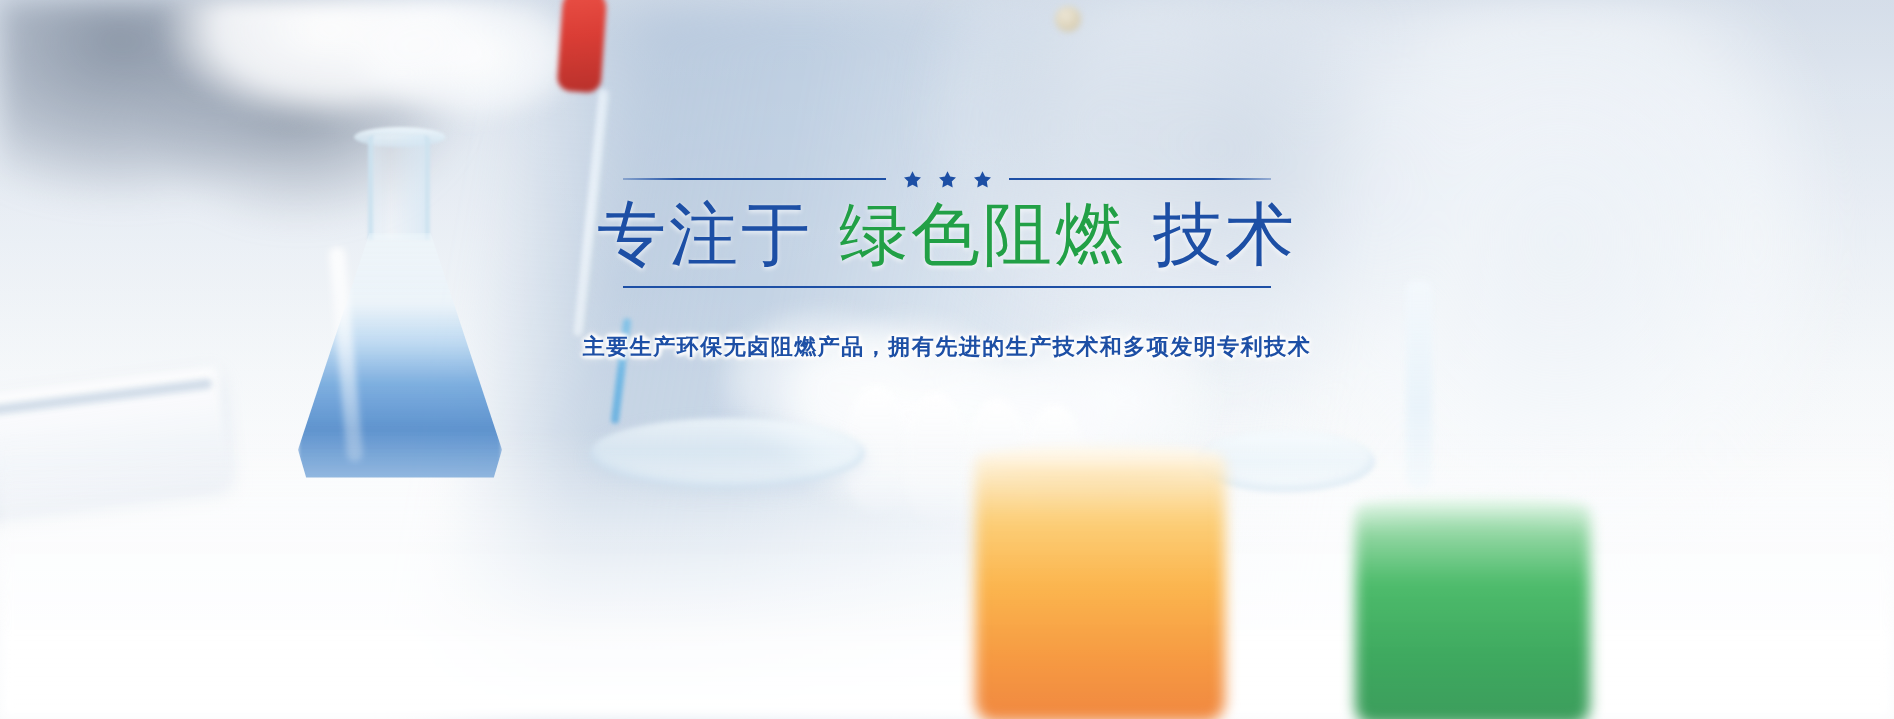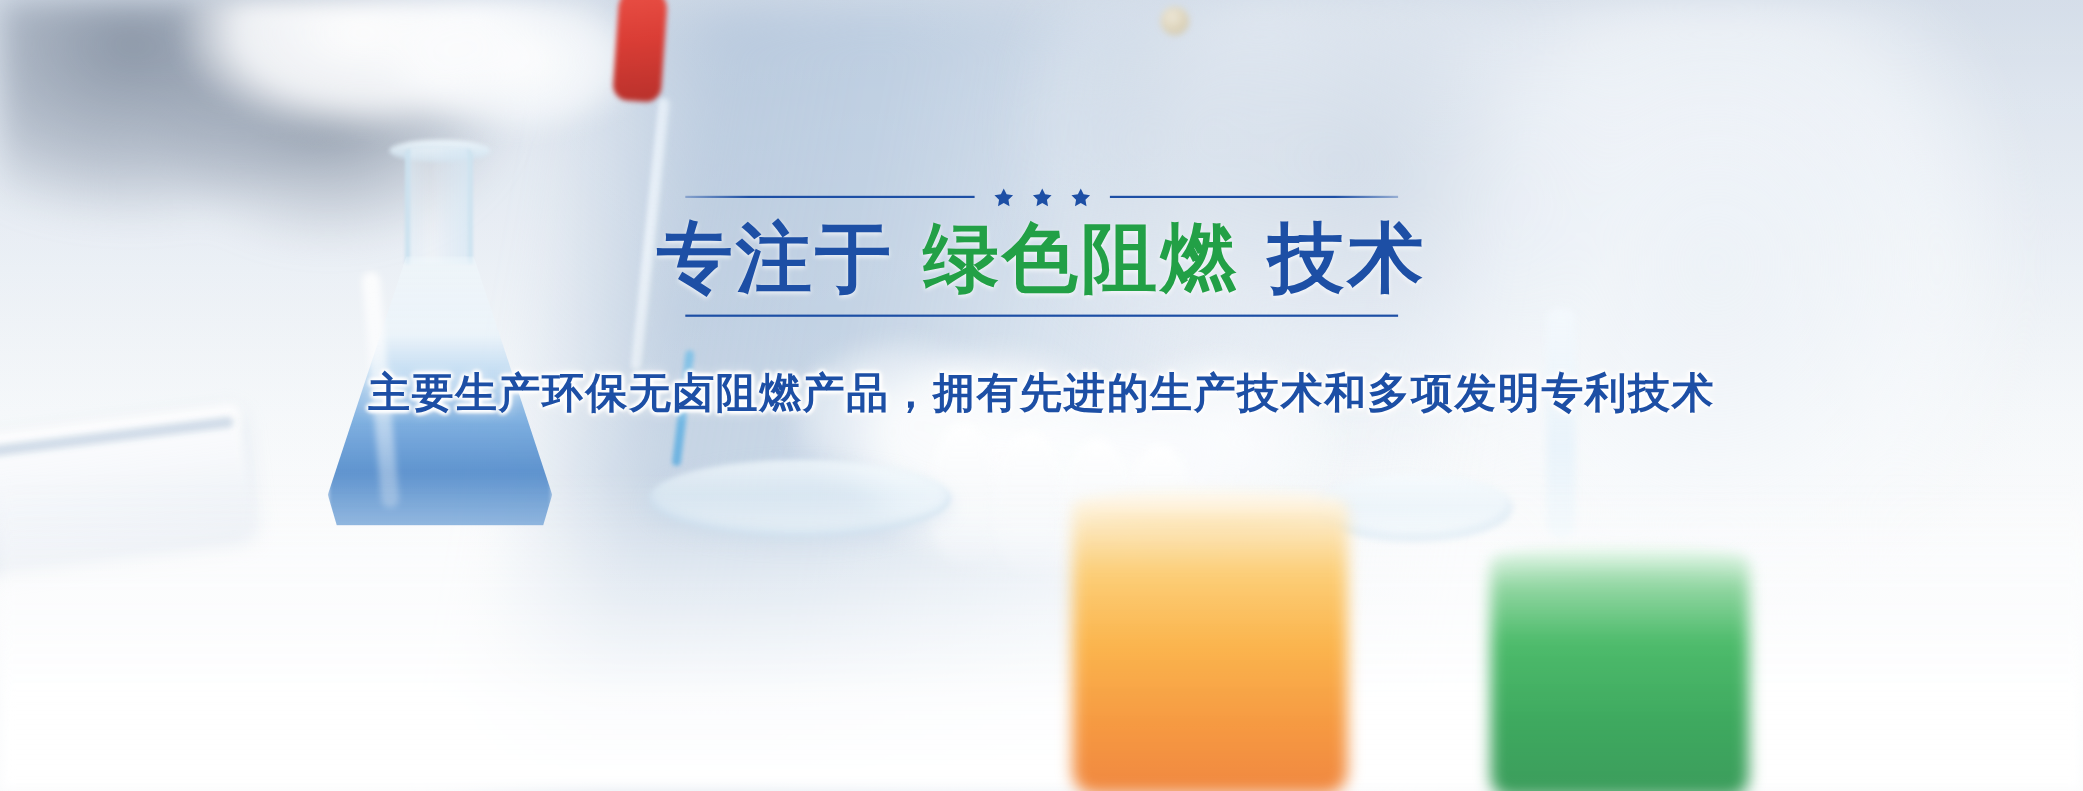--- a/index.html
+++ b/index.html
@@ -287,21 +287,21 @@
     width:19px; height:19px;
     color:#1d4fa5;
     display:block;
   }
 
   
   .headline {
     margin-top:8px;
     font-size:69px;
     line-height:1.08;
-    font-weight:bold;
+    font-weight:normal;
     letter-spacing:3px;
     white-space:nowrap;
     text-shadow:0 2px 5px rgba(255,255,255,.75);
   }
   .hl-blue  { color:#1d4fa5; }
   .hl-green { color:#22a046; }
   .hl-gap   { display:inline-block; width:26px; }
 
   
   .under-rule {
@@ -318,21 +318,21 @@
     font-weight:bold;
     letter-spacing:1.6px;
     color:#1d4fa5;
     white-space:nowrap;
     text-shadow:0 1px 4px rgba(255,255,255,.8);
   }
 
   
   .tagline-cn {
     margin-top:44px;
-    font-size:38px;
+    font-size:22px;
     font-weight:bold;
     letter-spacing:1.5px;
     color:#1d4fa5;
     white-space:nowrap;
     text-shadow:
       0 0 5px #ffffff,  0 0 5px #ffffff,
       2px 0 4px #ffffff, -2px 0 4px #ffffff,
       0 2px 4px #ffffff, 0 -2px 4px #ffffff,
       0 0 12px rgba(255,255,255,.95);
   }

